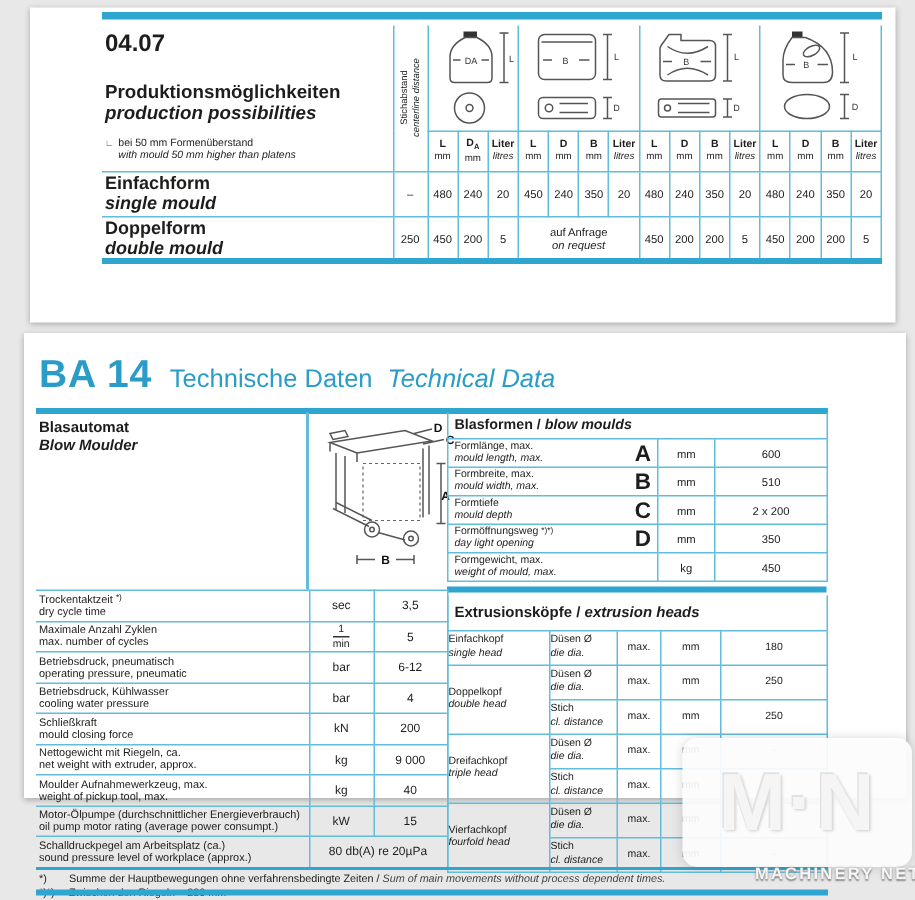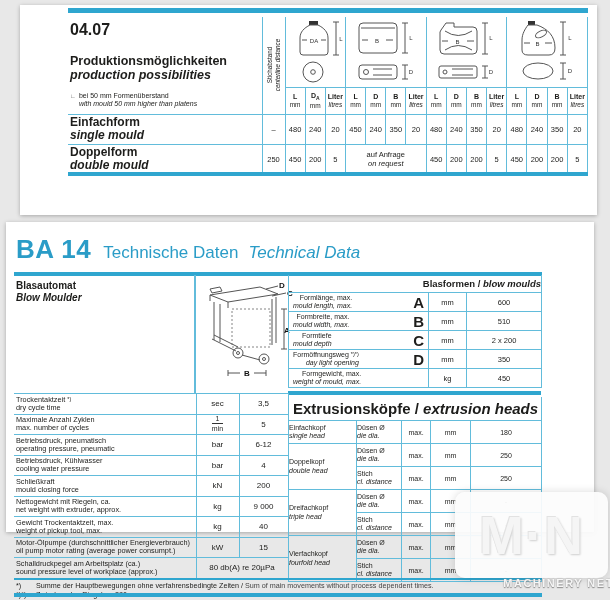--- a/index.html
+++ b/index.html
@@ -1,20 +1,20 @@
 <!DOCTYPE html>
 <html><head>
 <meta charset="utf-8">
 <style>
   html,body{margin:0;padding:0}
   body{width:610px;height:600px;background:#e8e8e8;position:relative;overflow:hidden;
        font-family:"Liberation Sans",sans-serif;color:#1d1d1b;}
   .card{position:absolute;background:#fff;box-shadow:0 1px 4px rgba(0,0,0,.28);}
   #topcard{left:20px;top:5px;width:577px;height:210px;}
-  #botcard{left:6px;top:222px;width:588px;height:310px;}
+  #botcard{left:16px;top:222px;width:588px;height:310px;}
   .bar{background:#2fa6cf;}
   
   #topbar{position:absolute;left:48px;top:3px;width:520px;height:5px;}
   .ptable{position:absolute;left:48px;top:12px;width:520px;border-collapse:collapse;table-layout:fixed;}
   .ptable td{border:1px solid #62bcdb;padding:0;text-align:center;vertical-align:middle;font-size:7.5px;}
   .ptable tr.rpicto{height:70px}
   .ptable tr.rhdr{height:27px}
   .ptable tr.rdata{height:30px}
   td.labelcell{border-left:none!important;border-top:none!important;text-align:left;vertical-align:top;}
   td.picto,td.stichcell{border-top:none!important;}
@@ -48,21 +48,21 @@
   .bahead .ten{font-size:17px;color:#2a9cc7;font-style:italic;}
   #barule{position:absolute;left:8px;top:50px;width:528px;height:3.5px;}
   .machlab{position:absolute;left:10px;top:58px;font-size:10px;font-weight:bold;line-height:1.15;}
   .machlab .en{font-style:italic;}
   #vline{position:absolute;left:188px;top:53px;width:1.5px;height:118px;background:#62bcdb;}
   #diag{position:absolute;left:192px;top:55px;}
   svg .dash{stroke:#666;fill:none;stroke-width:.8;stroke-dasharray:2 2;}
   svg .big{font-size:8px;font-weight:bold;fill:#111;}
   
   .mtable{position:absolute;left:282px;top:53px;width:253px;border-collapse:collapse;table-layout:fixed;}
-  .mtable td{border:1px solid #62bcdb;padding:0;font-size:7px;vertical-align:middle;text-align:right;}
+  .mtable td{border:1px solid #62bcdb;padding:0;font-size:7px;vertical-align:middle;}
   .mtable td.tophead{border-top:none;font-size:9.5px;font-weight:bold;padding:3px 0 3px 4px;}
   .mtable .en{font-style:italic;}
   .mtable tr.mr{height:19px;}
   .mlabel{display:flex;align-items:center;padding:0 4px 0 4px;}
   .mlabel .txt{line-height:1.15;}
   .mlabel .letter{margin-left:auto;font-size:15px;font-weight:bold;}
   .mk2{font-size:5.5px;vertical-align:top;}
   td.cc{text-align:center;font-size:7.5px;}
   #mbar{position:absolute;left:282px;top:169px;width:253px;height:4px;}
   
@@ -71,30 +71,30 @@
   .stable td.sl{border-left:none;text-align:left;padding-left:2px;line-height:1.12;}
   .stable .en{}
   .stable tr{height:20.5px;}
   .stable td.cc{font-size:8px;}
   .frac{display:inline-block;text-align:center;font-size:7px;line-height:1;}
   .frac .fn{display:block;border-bottom:1px solid #333;padding:0 2px 1px;}
   .frac .fd{display:block;padding-top:1px;}
   
   .htable{position:absolute;left:282px;top:175px;width:253px;border-collapse:collapse;table-layout:fixed;}
   .htable td{border:1px solid #62bcdb;padding:0;font-size:7px;vertical-align:middle;}
-  .htable td.tophead{border-top:none;font-size:15px;font-weight:bold;padding:3px 0 3px 4px;}
+  .htable td.tophead{border-top:none;font-size:10px;font-weight:bold;padding:3px 0 3px 4px;}
   .htable .en{font-style:italic;}
   .htable tr{height:23px;}
   .hl{text-align:left;padding-left:3px;line-height:1.15;}
   
   #fnrule{position:absolute;left:8px;top:356px;width:528px;height:2px;}
   .fns{position:absolute;left:10px;top:359px;font-size:7.2px;line-height:1.25;}
   .fn{display:flex;}
   .fn .mk{width:20px;}
-  .fn .en{color:#444;}
+  .fn .en{font-style:italic;color:#444;}
   #botbar{position:absolute;left:8px;top:371px;width:528px;height:4px;}
   
   #wm{position:absolute;left:455px;top:492px;width:153px;height:86px;background:rgba(252,252,252,.93);
       border-radius:10px;box-shadow:0 0 8px rgba(0,0,0,.15);z-index:50;
       display:flex;align-items:center;justify-content:center;text-align:center;}
   #wm .logo{font-size:54px;font-weight:bold;color:#f5f5f5;letter-spacing:1px;
       text-shadow:-1px -1px 0 #e2e2e2,1px 1px 2px #cfcfcf;}
   #wmcap{position:absolute;left:452px;top:577px;width:158px;z-index:51;text-align:center;white-space:nowrap;
       font-size:11px;font-weight:bold;letter-spacing:1.5px;color:rgba(250,250,250,.95);
       text-shadow:0 0 2px #9a9a9a,0 1px 1px #8a8a8a;margin-left:48px;}
@@ -512,21 +512,21 @@
     <tr>
       <td class="sl">
             <div>Nettogewicht mit Riegeln, ca.</div>
             <div class="en">net weight with extruder, approx.</div>
           </td>
       <td class="cc">kg</td>
           <td class="cc">9 000</td>
     </tr>
     <tr>
       <td class="sl">
-            <div>Gewicht Trockentaktzeit, max.</div>
+            <div>Moulder Aufnahmewerkzeug, max.</div>
             <div class="en">weight of pickup tool, max.</div>
           </td>
       <td class="cc">kg</td>
           <td class="cc">40</td>
     </tr>
     <tr>
       <td class="sl">
             <div>Motor-Ölpumpe (durchschnittlicher Energieverbrauch)</div>
             <div class="en">oil pump motor rating (average power consumpt.)</div>
           </td>

